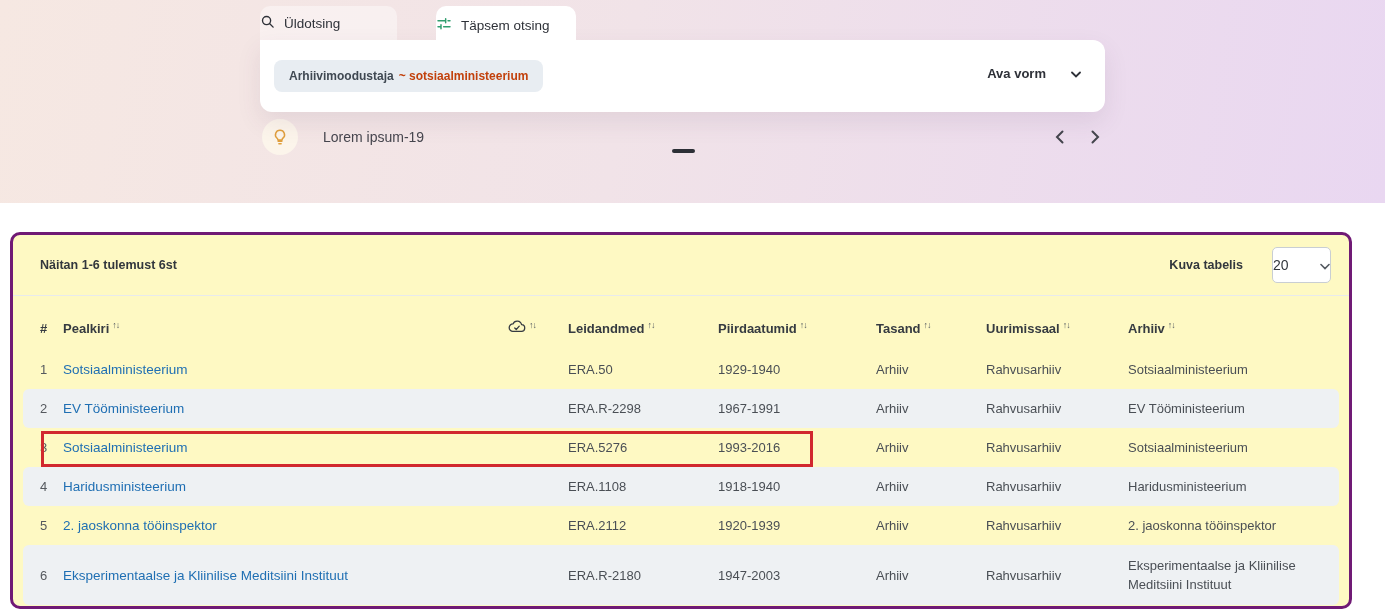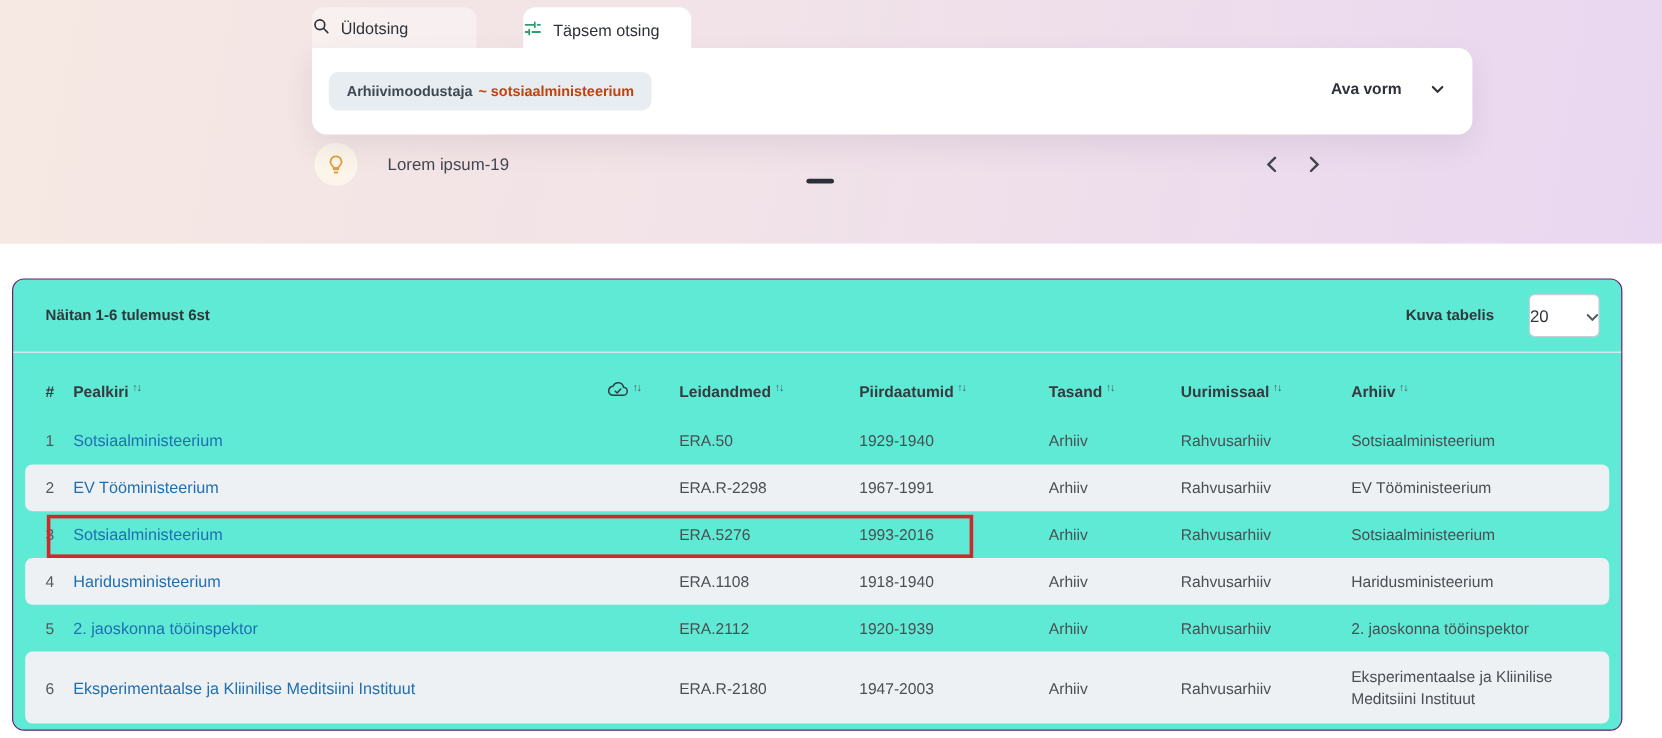--- a/index.html
+++ b/index.html
@@ -13,21 +13,21 @@
   }
   .tab {
     position: absolute; top: 6px; height: 34px;
     display: flex; align-items: center; justify-content: flex-start; gap: 9px;
     font-size: 13.5px; font-weight: 400; color: #2e3138;
     border-radius: 10px 10px 0 0; cursor: pointer;
   }
   .tab-general { left: 260px; width: 137px; background: rgba(255,255,255,0.42); }
   .tab-advanced { left: 400px; width: 140px; height: 38px; background: #ffffff; z-index: 3; margin-left: 36px; }
   .panel {
-    position: absolute; left: 260px; top: 40px; width: 967px; height: 72px;
+    position: absolute; left: 260px; top: 40px; width: 845px; height: 72px;
     background: #ffffff; border-radius: 0 12px 12px 12px; z-index: 2;
     box-shadow: 0 10px 24px rgba(90, 60, 100, 0.10);
   }
   .chip {
     position: absolute; left: 14px; top: 20px; height: 32px;
     display: inline-flex; align-items: center; gap: 5px; padding: 0 15px;
     background: #e8edf2; border-radius: 8px; font-size: 12px; cursor: pointer;
   }
   .chip-field { font-weight: 700; color: #3f4852; }
   .chip-rest { color: #c2410c; font-weight: bold; }
@@ -47,21 +47,21 @@
     position: absolute; left: 672px; top: 149px; width: 23px; height: 4px;
     background: #2c2f36; border-radius: 2px; cursor: pointer;
   }
   .nav-arrows { position: absolute; left: 1048px; top: 126px; display: flex; gap: 14px; }
   .nav-btn { width: 22px; height: 22px; display: flex; align-items: center; justify-content: center;
     background: none; border: none; cursor: pointer; }
 
   
   .card {
     position: absolute; left: 10px; top: 232px; width: 1342px; height: 377px;
-    background: #5eead4; border: 1px solid #701a75; border-radius: 10px;
+    background: #fef9c3; border: 3px solid #701a75; border-radius: 10px;
   }
   .card-header {
     height: 61px; display: flex; align-items: center; justify-content: space-between;
     padding: 0 18px 0 27px; border-bottom: 1px solid #e8eaed;
   }
   .summary { font-size: 12.5px; font-weight: 700; color: #32373d; }
   .per-page { display: flex; align-items: center; gap: 29px; }
   .per-page-label { font-size: 12.5px; font-weight: 700; color: #32373d; }
   .per-page-select {
     width: 59px; height: 36px; border: 1px solid #c9ced3; border-radius: 5px;

